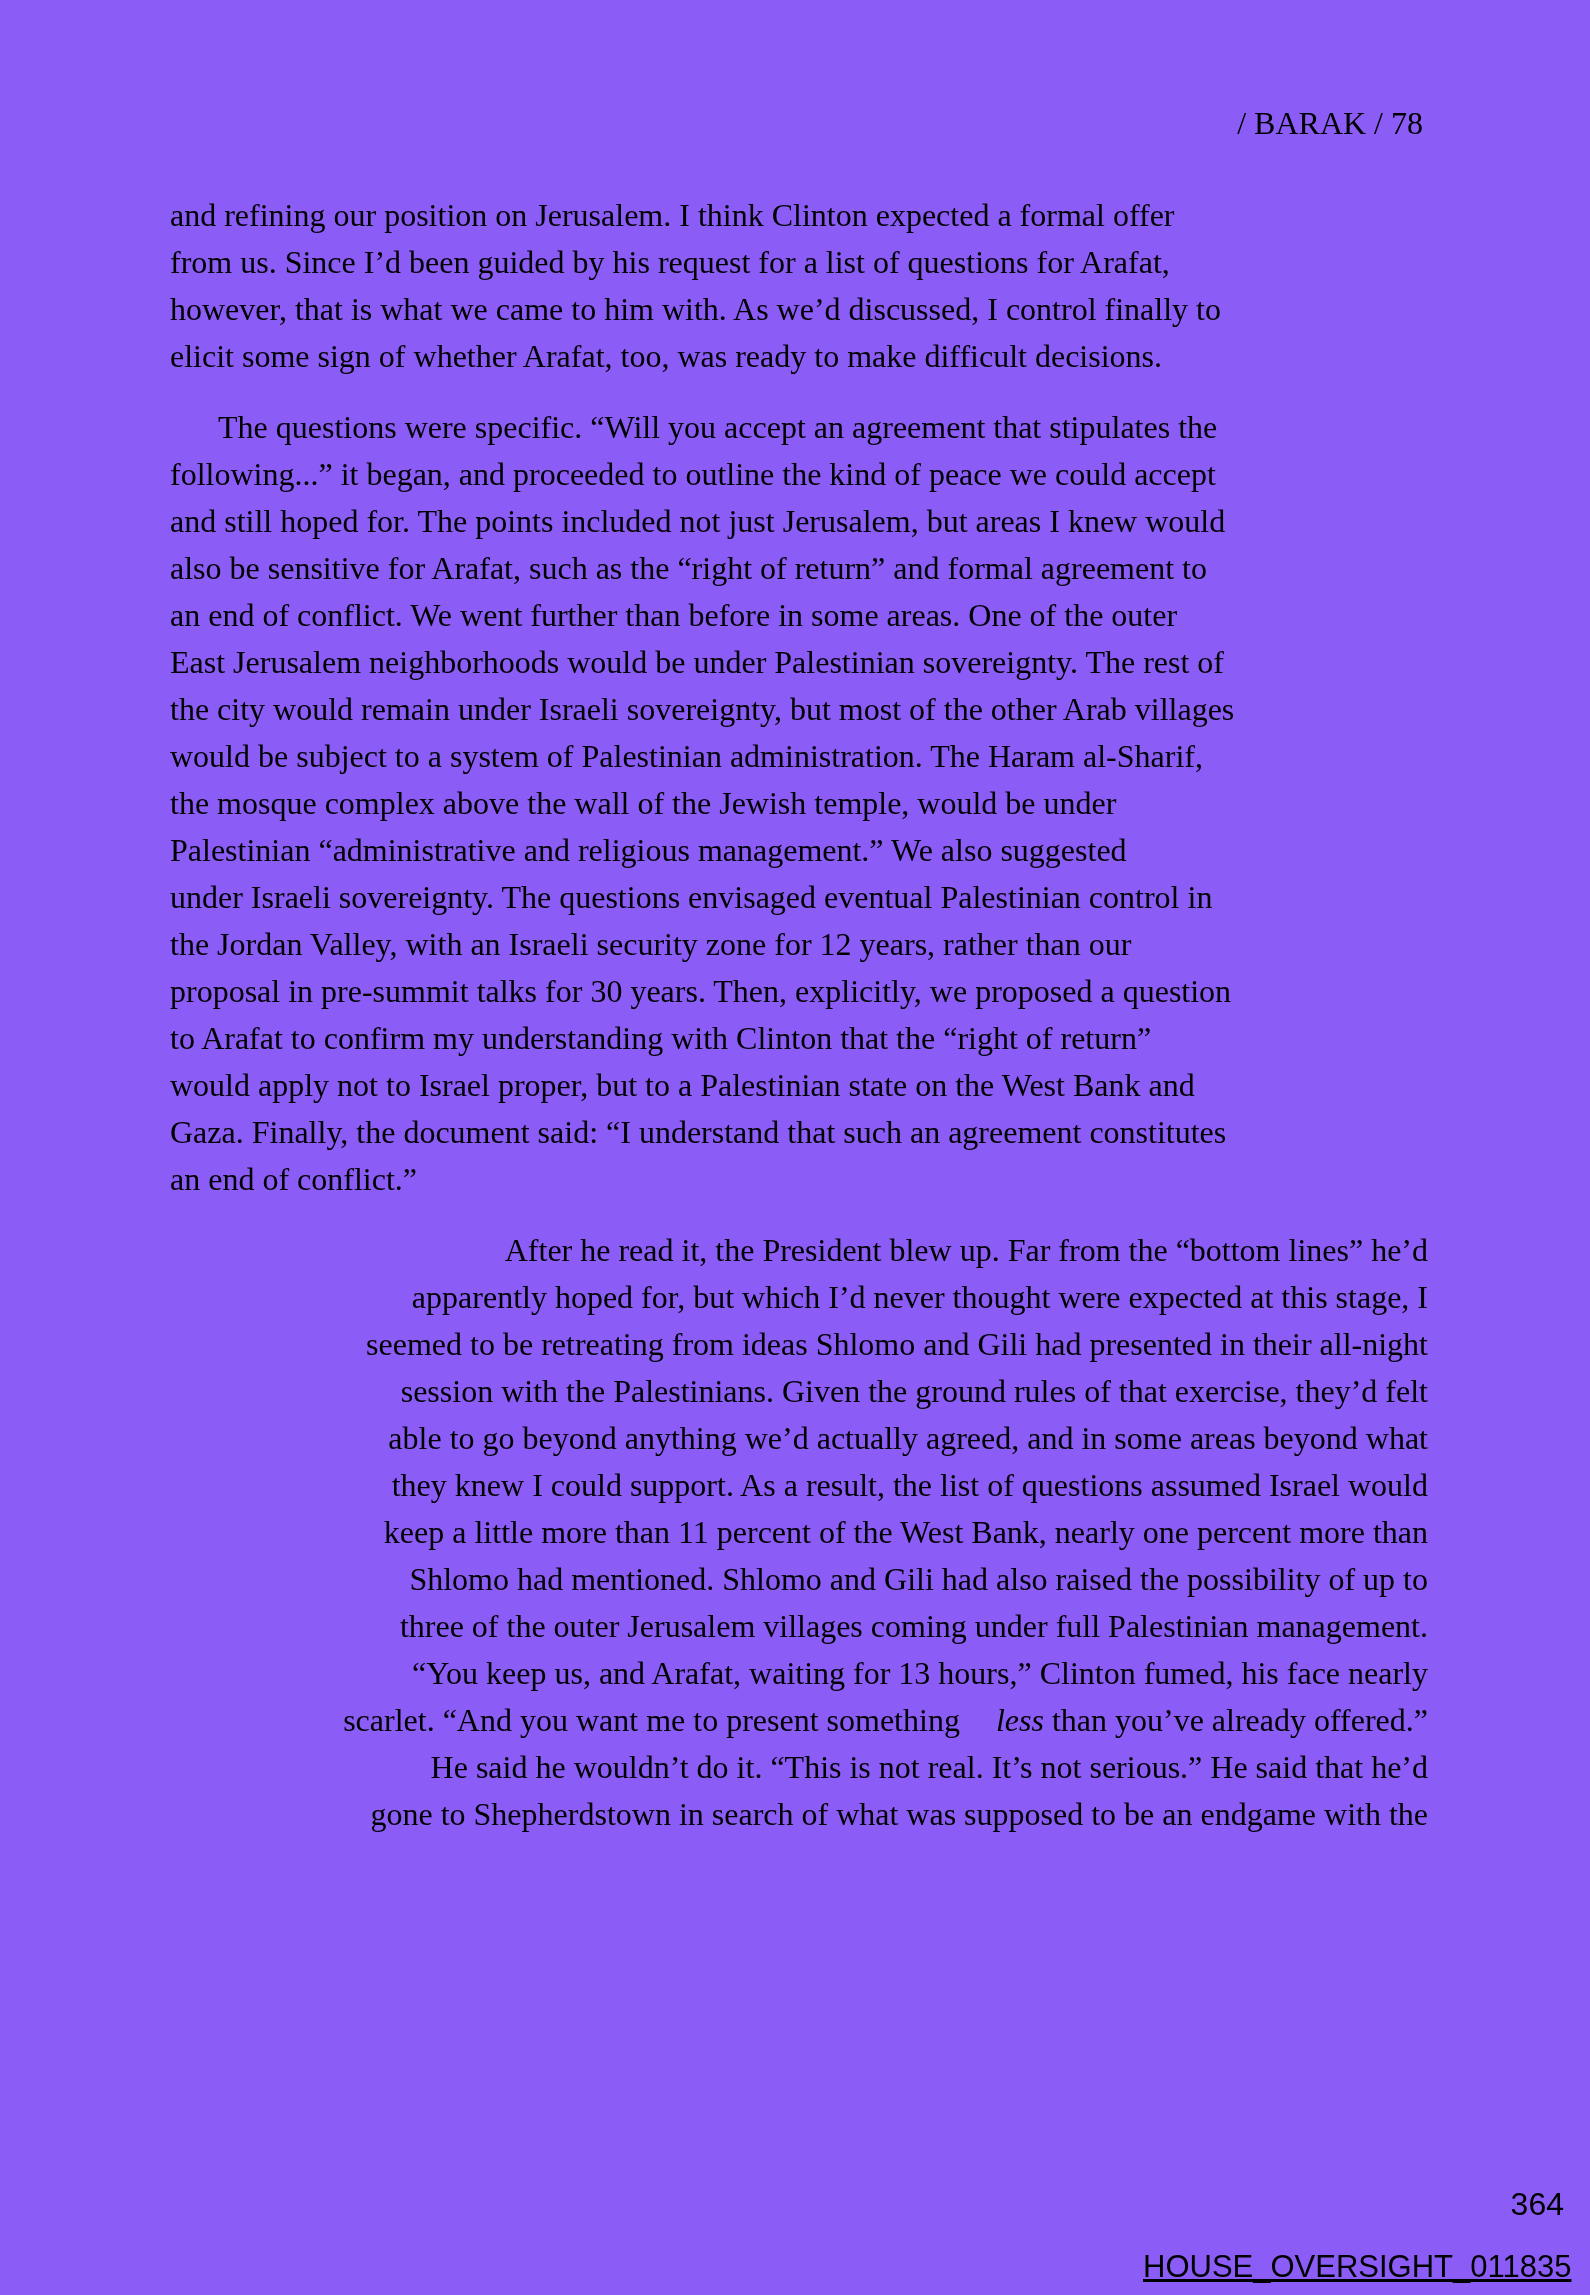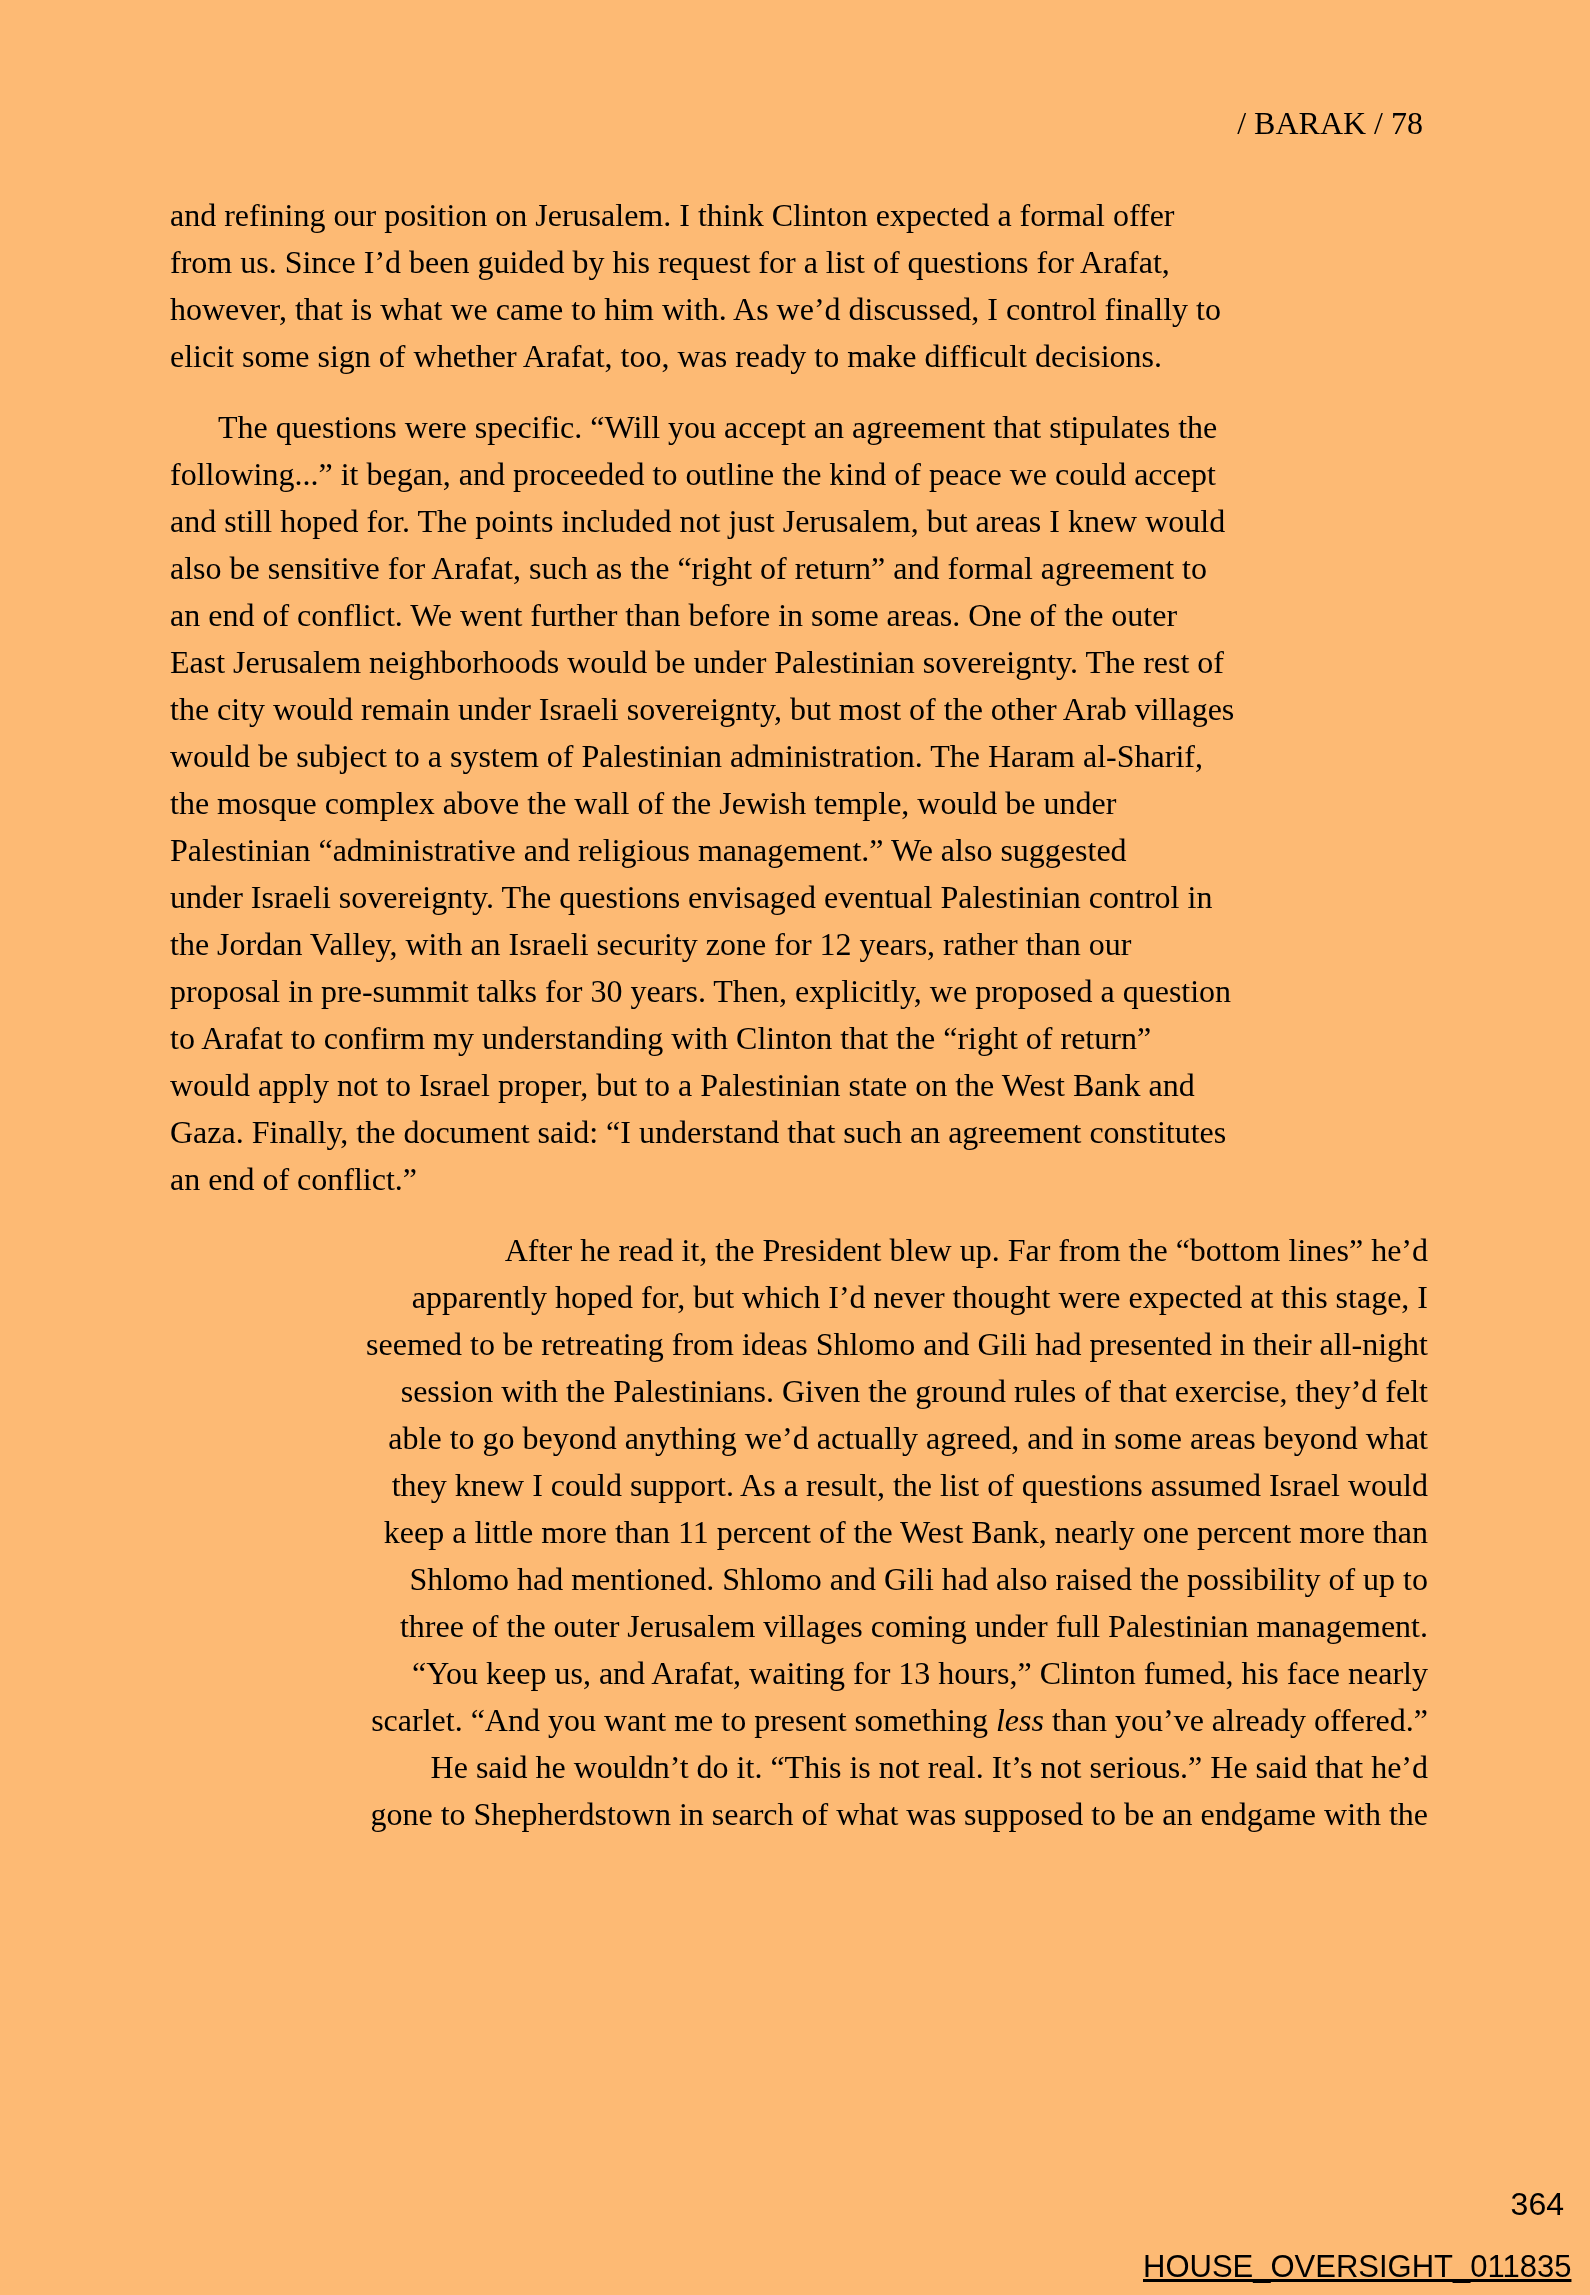--- a/index.html
+++ b/index.html
@@ -1,20 +1,20 @@
 <!DOCTYPE html>
 <html style="font-size:10.3px"><head>
 <meta charset="utf-8">
 <style>
   html, body { margin: 0; padding: 0; background: #ffffff; }
   .page {
     position: relative;
     width: 1591px;
     height: 2295px;
-    background: #fdba74;
+    background: #8b5cf6;
     color: #000000;
     font-family: "Liberation Serif", "DejaVu Serif", serif;
     overflow: hidden;
   }
   .header {
     position: absolute;
     top: 105px;
     left: 0;
     right: 168px;
     text-align: right;
@@ -27,21 +27,21 @@
     left: 170px;
     top: 192px;
     width: 1258px;
     font-size: 32px;
     line-height: 47px;
   }
   .para { margin: 0 0 24px 0; }
   .para:last-child { margin-bottom: 0; text-align: right; }
   .line { white-space: nowrap; }
   .line.indent { padding-left: 48px; }
-  .italic { font-style: italic; }
+  .italic { font-style: italic; margin-left: 28px; }
   .page-number {
     position: absolute;
     top: 2181px;
     right: 27px;
     font-family: "Liberation Sans", "DejaVu Sans", sans-serif;
     font-size: 32px;
     line-height: 46px;
     white-space: nowrap;
   }
   .bates {

